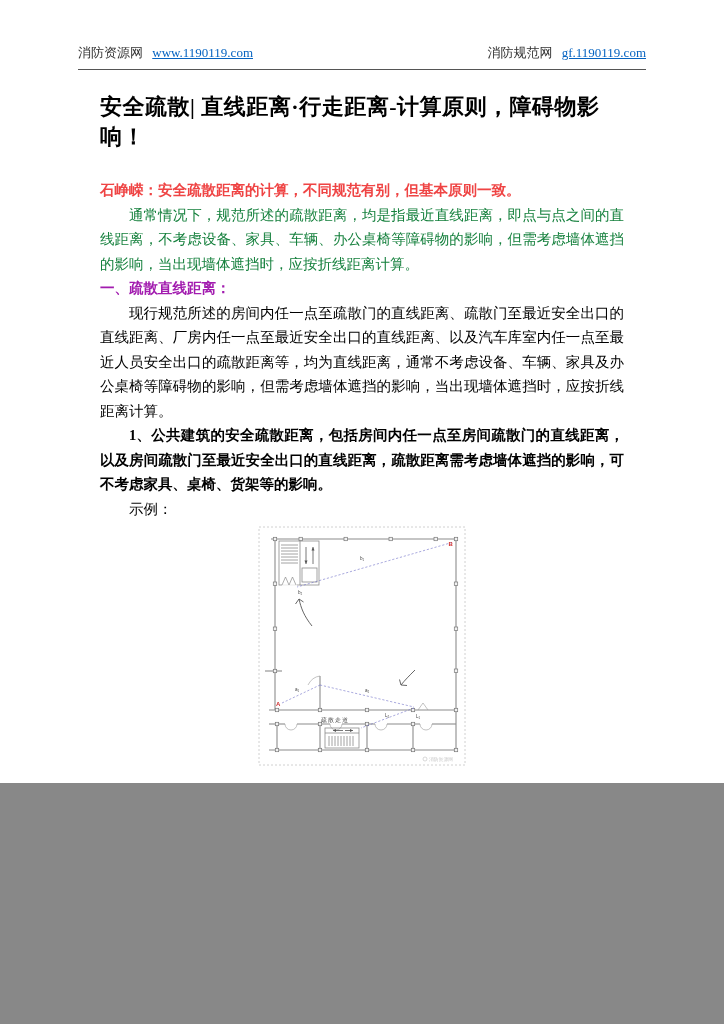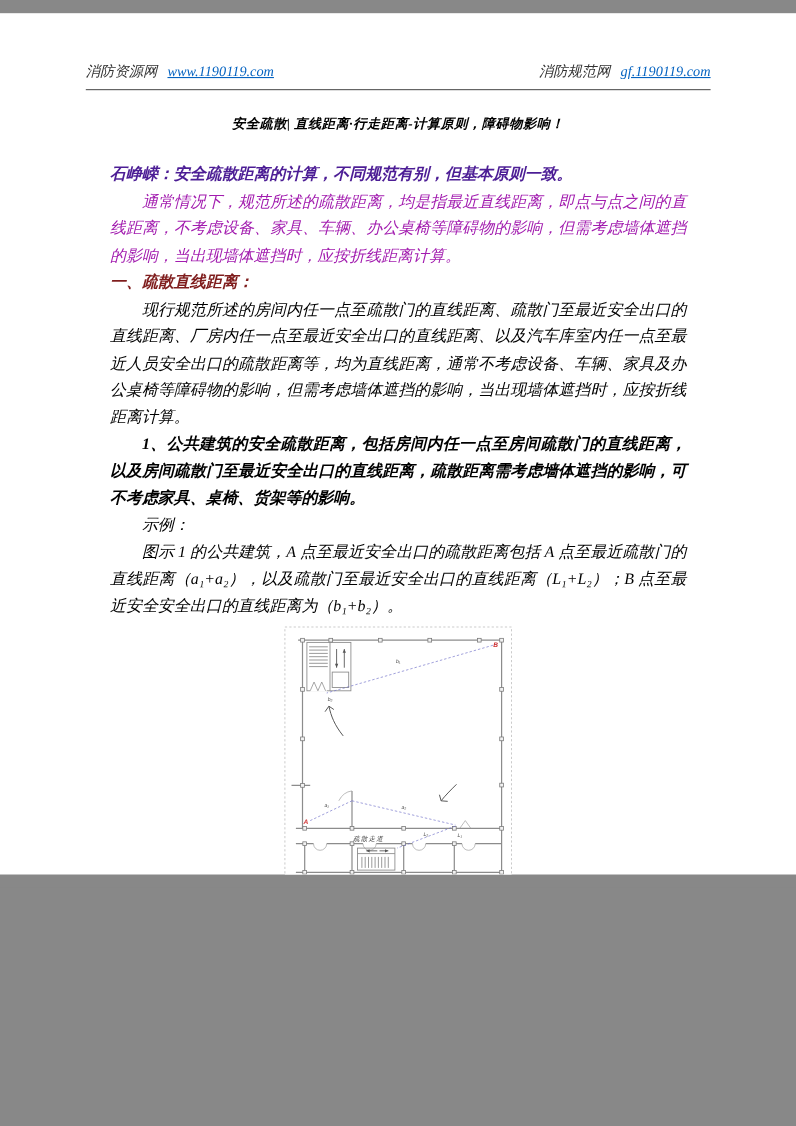--- a/index.html
+++ b/index.html
@@ -1,29 +1,29 @@
 <!DOCTYPE html>
 <html><head>
 <meta charset="utf-8">
 <style>
   html,body{margin:0;padding:0;background:#888;}
-  .page{position:relative;width:724px;height:783px;background:#fff;margin:12px auto;
-        font-family:"Liberation Serif","DejaVu Serif",serif;color:#000;overflow:hidden;font-style:italic;}
+  .page{position:relative;width:724px;height:783px;background:#fff;margin:0 auto;
+        font-family:"Liberation Serif","DejaVu Serif",serif;color:#000;overflow:hidden;}
   .header{position:absolute;top:44px;left:78px;right:78px;display:flex;
           justify-content:space-between;font-size:13px;color:#333;
           padding-bottom:7px;border-bottom:1.5px solid #555;}
   .header .pair span{margin-right:6px;}
   a.link{color:#0563c1;text-decoration:underline;cursor:pointer;}
   .content{position:absolute;top:84px;left:100px;width:524px;}
-  h1.title{font-size:12px;font-weight:bold;text-align:center;margin:8px 0 26px 0;letter-spacing:.5px;}
+  h1.title{font-size:22px;font-weight:bold;margin:8px 0 26px 0;letter-spacing:.5px;}
   p{margin:0;font-size:14.5px;line-height:24.5px;text-align:justify;}
   p.indent{text-indent:2em;}
-  .red{color:#4c1d95;font-weight:bold;}
-  .magenta{color:#a21caf;}
-  .blue-head{color:#7f1d1d;font-weight:bold;}
+  .red{color:#ef4444;font-weight:bold;}
+  .magenta{color:#15803d;}
+  .blue-head{color:#a21caf;font-weight:bold;}
   .bold{font-weight:bold;}
   .gap-top{margin-top:25px;}
   .figure-wrap{text-align:center;margin-top:3px;}
   .caption{text-align:center;font-size:14.5px;margin-top:2px;letter-spacing:1px;}
   .footer{position:absolute;top:933px;left:78px;right:78px;display:flex;
           align-items:baseline;font-size:13px;color:#333;}
   .footer .fleft,.footer .fright{flex:1;display:flex;gap:6px;}
   .footer .fright{justify-content:flex-end;}
   .footer .fcenter{flex:0 0 auto;}
   svg text{font-family:"Liberation Sans","DejaVu Sans",sans-serif;}
@@ -47,21 +47,20 @@
   <div class="content">
     <h1 class="title">安全疏散| 直线距离·行走距离-计算原则，障碍物影响！</h1>
 
     <p class="red">石峥嵘：安全疏散距离的计算，不同规范有别，但基本原则一致。</p>
     <p class="magenta indent">通常情况下，规范所述的疏散距离，均是指最近直线距离，即点与点之间的直线距离，不考虑设备、家具、车辆、办公桌椅等障碍物的影响，但需考虑墙体遮挡的影响，当出现墙体遮挡时，应按折线距离计算。</p>
 
     <p class="blue-head">一、疏散直线距离：</p>
     <p class="indent">现行规范所述的房间内任一点至疏散门的直线距离、疏散门至最近安全出口的直线距离、厂房内任一点至最近安全出口的直线距离、以及汽车库室内任一点至最近人员安全出口的疏散距离等，均为直线距离，通常不考虑设备、车辆、家具及办公桌椅等障碍物的影响，但需考虑墙体遮挡的影响，当出现墙体遮挡时，应按折线距离计算。</p>
     <p class="indent bold">1、公共建筑的安全疏散距离，包括房间内任一点至房间疏散门的直线距离，以及房间疏散门至最近安全出口的直线距离，疏散距离需考虑墙体遮挡的影响，可不考虑家具、桌椅、货架等的影响。</p>
     <p class="indent">示例：</p>
-    <p class="indent">图示 1 的公共建筑，A 点至最近安全出口的疏散距离包括 A 点至最近疏散门的直线距离（a₁+a₂），以及疏散门至最近安全出口的直线距离（L₁+L₂）；B 点至最近安全安全出口的直线距离为（b₁+b₂）。</p>
 
     <div class="figure-wrap">
       <svg width="214" height="245" viewBox="0 0 214 245">
 
         <rect x="4" y="3" width="206" height="238" fill="#ffffff" stroke="#c4c4c4" stroke-width="0.8" stroke-dasharray="2 2"></rect>
 
         <g stroke="#8c8c8c" stroke-width="1.1" fill="none">
           <line x1="16" y1="15" x2="202" y2="15"></line>
           <line x1="20" y1="15" x2="20" y2="186"></line>
           <line x1="201" y1="15" x2="201" y2="226"></line>

